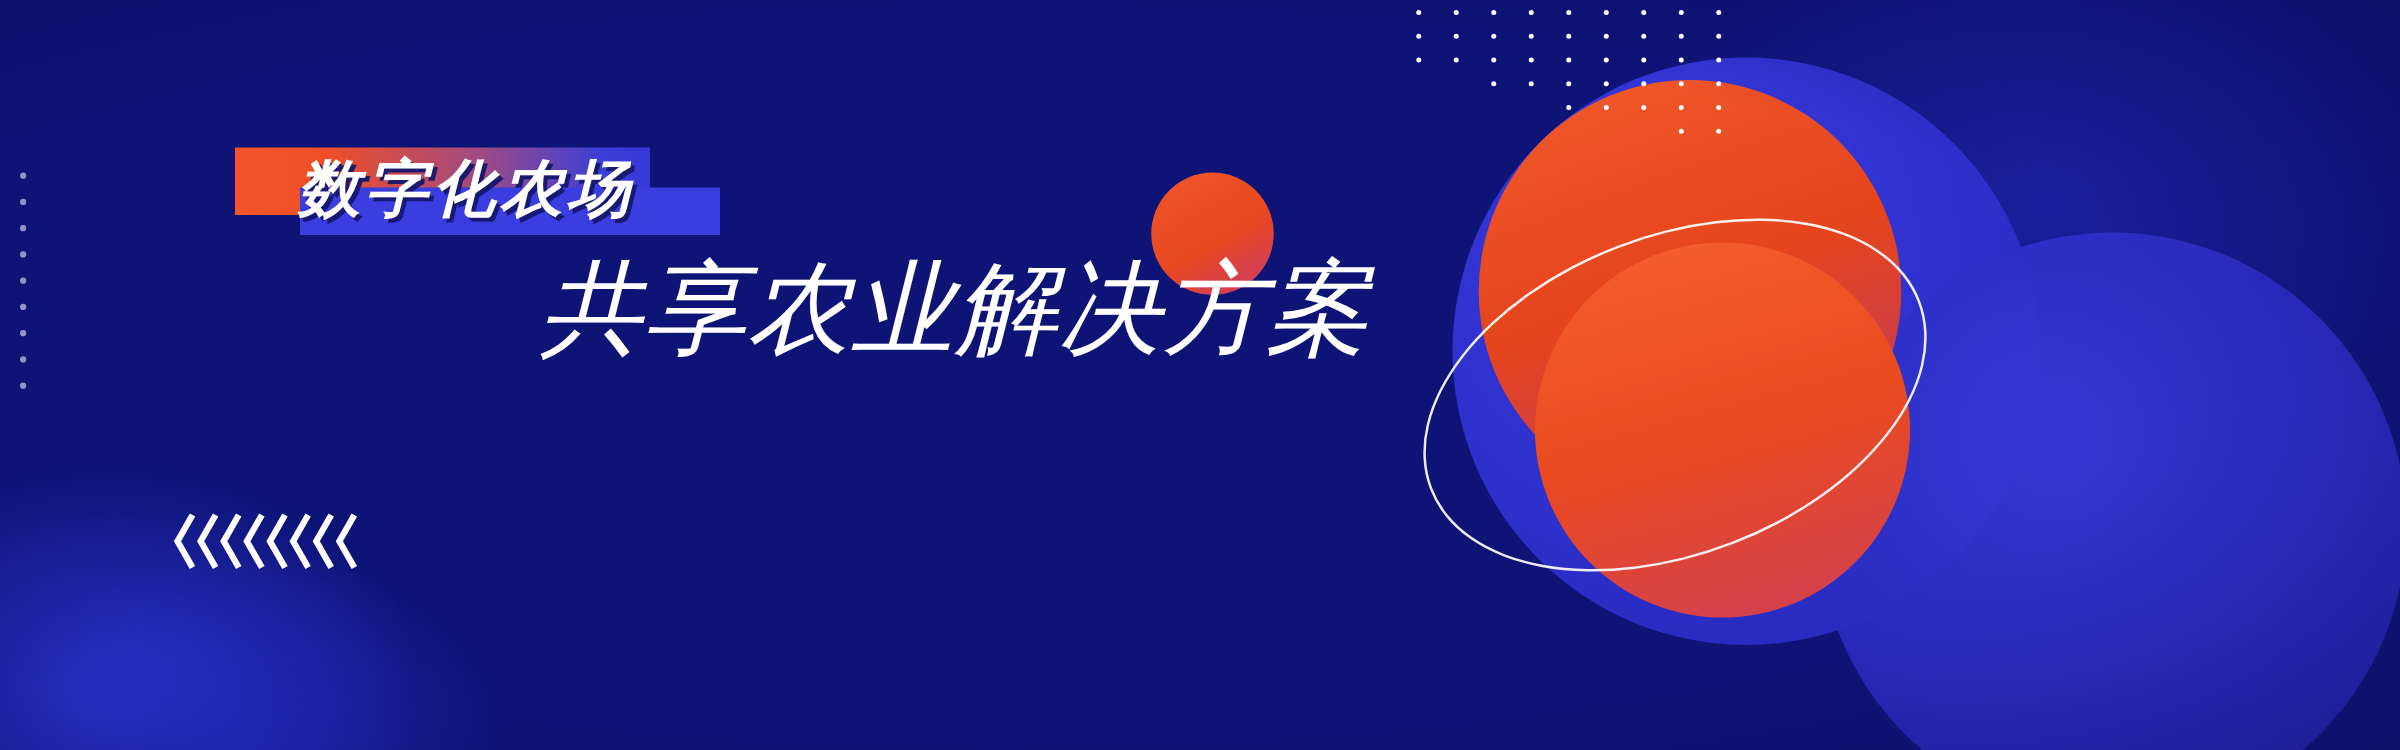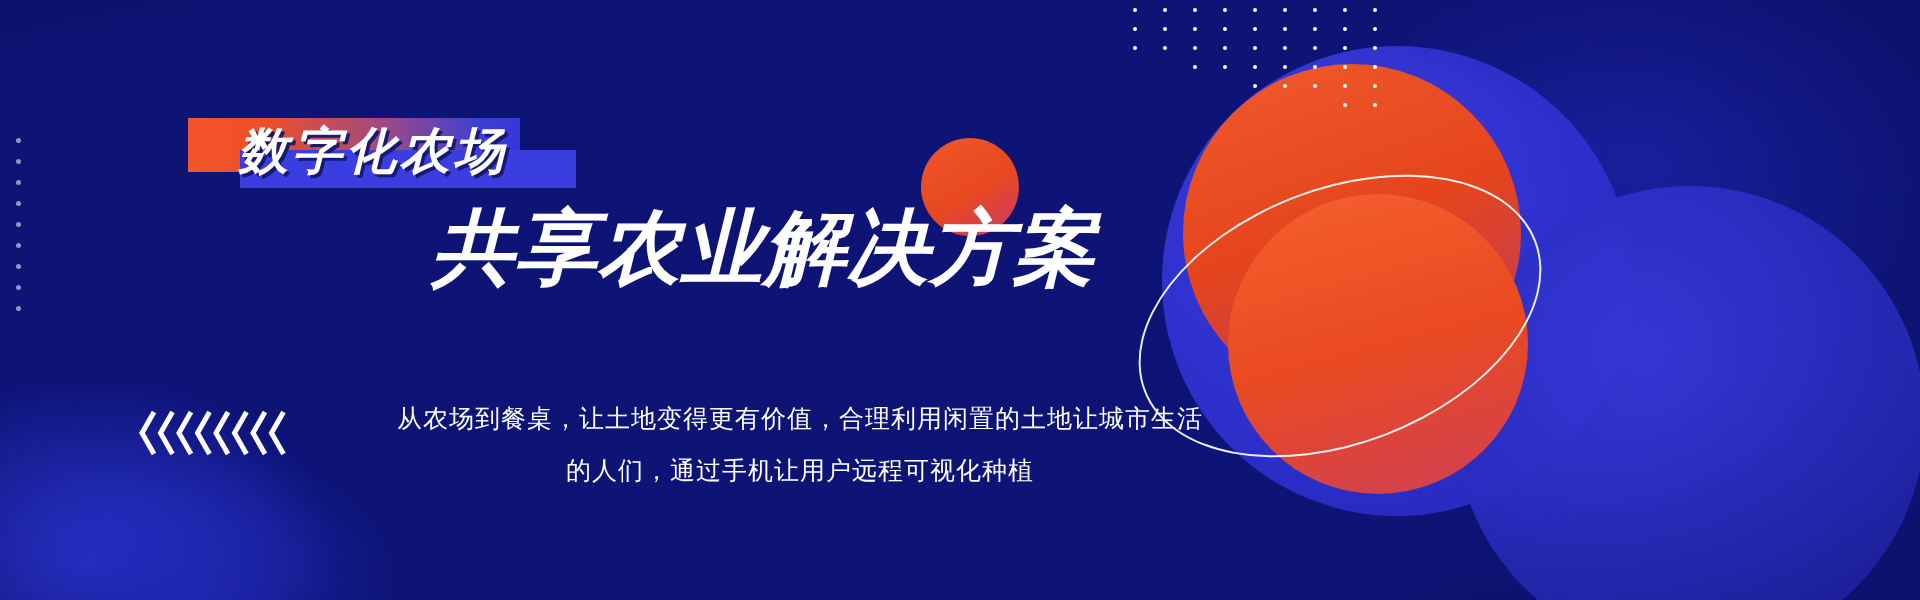--- a/index.html
+++ b/index.html
@@ -108,21 +108,21 @@
     text-shadow:
       3px 3px 0 rgba(20,24,110,.95),
       -1px -1px 0 rgba(255,255,255,.0);
     -webkit-text-stroke:1px rgba(255,255,255,.0);
   }
 
   
   .headline{
     position:absolute;left:432px;top:198px;width:760px;height:100px;
     display:flex;align-items:center;
-    font-size:82px;line-height:1;font-weight:bold;font-style:italic;
+    font-size:82px;line-height:1;font-weight:normal;font-style:italic;
     color:#ffffff;white-space:nowrap;letter-spacing:1px;
   }
 
   
   .subtitle{
     position:absolute;left:320px;top:392px;width:960px;
     text-align:center;color:#ffffff;
     font-size:25px;line-height:52px;letter-spacing:1px;
   }
   .subtitle div{white-space:nowrap;}
@@ -216,18 +216,14 @@
         <path d="M 145.5 2 L 133.5 23 L 145.5 44" stroke="#ffffff" stroke-width="5" fill="none" stroke-linecap="butt" stroke-linejoin="miter"></path>
       </svg>
   </div>
 
   <div class="badge-bar"></div>
   <div class="badge-rect"></div>
   <div class="badge-text">数字化农场</div>
 
   <div class="headline">共享农业解决方案</div>
 
-  <div class="subtitle">
-    <div>从农场到餐桌，让土地变得更有价值，合理利用闲置的土地让城市生活</div>
-    <div>的人们，通过手机让用户远程可视化种植</div>
-  </div>
 
 </div>
 
 </body></html>

